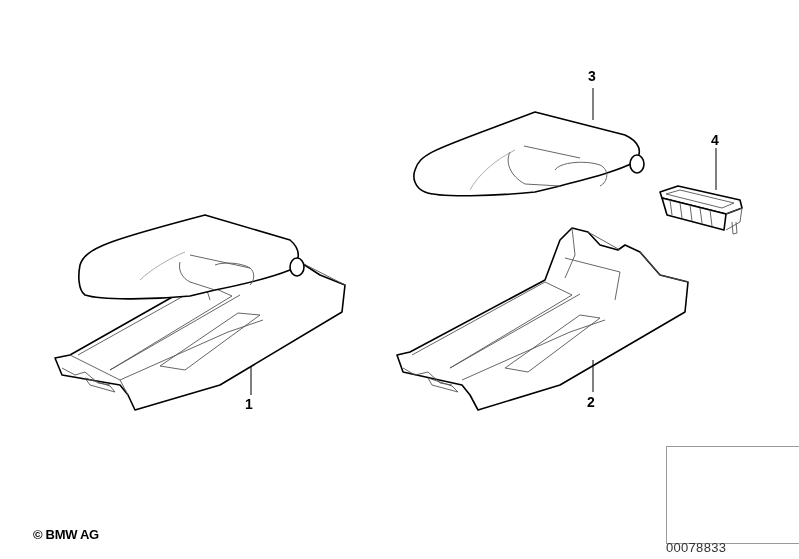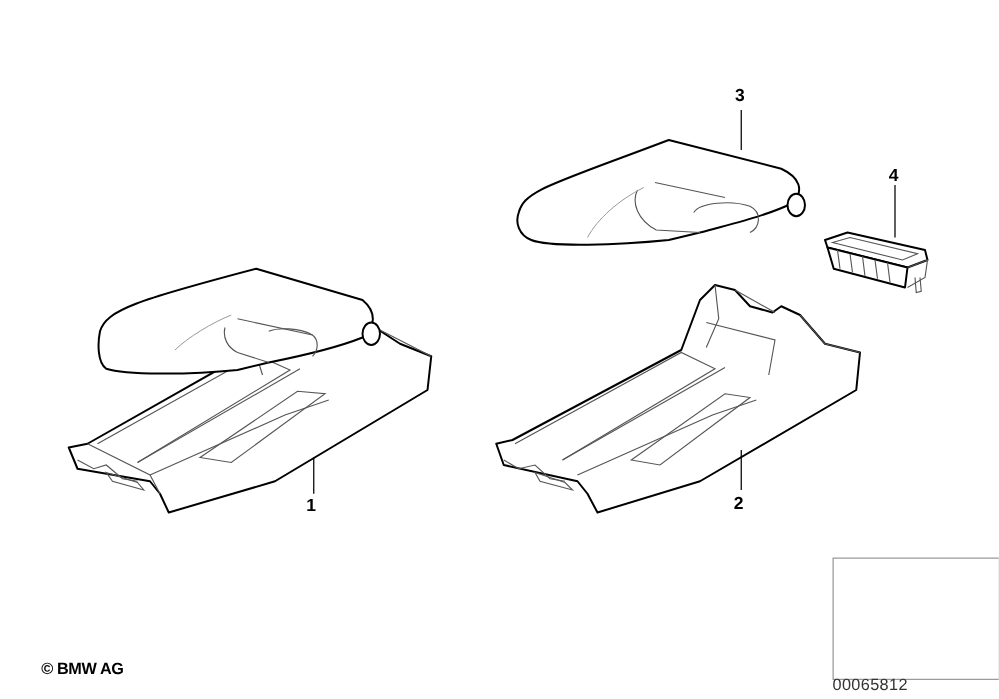--- a/index.html
+++ b/index.html
@@ -92,13 +92,13 @@
 </svg>
 
 <div class="callout" style="left:245px;top:396px;">1</div>
 <div class="callout" style="left:587px;top:394px;">2</div>
 <div class="callout" style="left:588px;top:68px;">3</div>
 <div class="callout" style="left:711px;top:132px;">4</div>
 
 <div class="copyright">© BMW AG</div>
 
 <div class="thumb"></div>
-<div class="docnum">00065812</div>
+<div class="docnum">00078833</div>
 
 </body></html>

